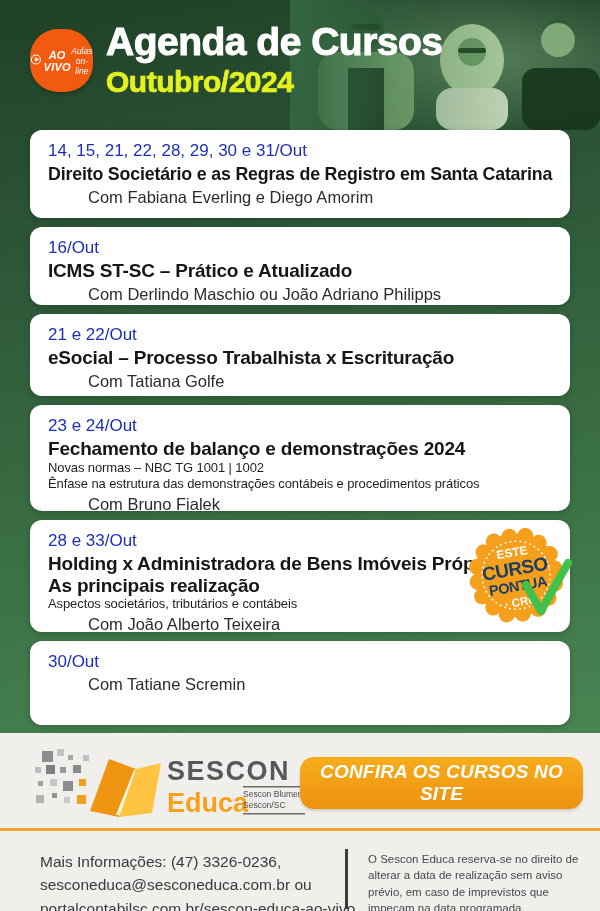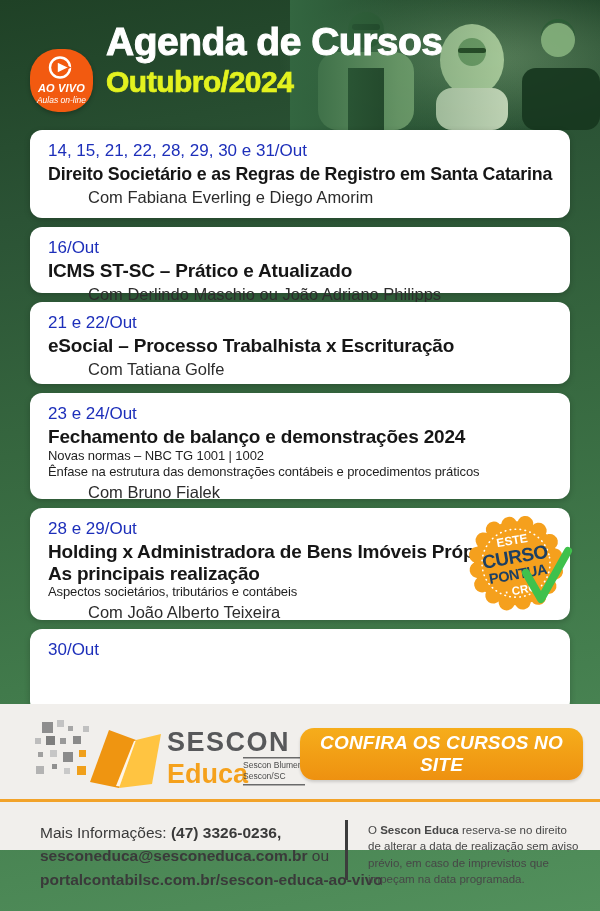--- a/index.html
+++ b/index.html
@@ -10,58 +10,57 @@
     background:linear-gradient(170deg,#1f4126 0%, #2b5335 22%, #36673f 45%, #417a4b 68%, #52905c 100%);
     margin:0 auto;
   }
   
   .header{ position:absolute; top:0; left:0; width:600px; height:130px; }
   .header-glow{ position:absolute; right:0; top:0; width:320px; height:130px;
     background:radial-gradient(ellipse at 62% 45%, rgba(170,210,160,.38), rgba(170,210,160,0) 72%); }
   .people{ position:absolute; right:0; top:0; }
   .live-badge{
     position:absolute; left:30px; top:29px; width:63px; height:63px;
-    background:#f25a10; border-radius:28px; display:flex; flex-direction:column;
+    background:#f25a10; border-radius:28px; display:flex; 
     align-items:center; justify-content:center; color:#fff; text-align:center;
     box-shadow:0 2px 4px rgba(0,0,0,.25);
-    margin-top:20px;
   }
   .live-badge .play{ margin-top:-2px; }
   .live-line1{ font-size:11px; font-weight:700; font-style:italic; letter-spacing:.2px; margin-top:1px; }
   .live-line2{ font-size:8.5px; font-style:italic; margin-top:1px; }
   .title-block{ position:absolute; left:106px; top:22px; }
   .main-title{ color:#fff; font-size:39px; font-weight:700; letter-spacing:-.5px;
     -webkit-text-stroke:1px #fff; line-height:1.05; }
   .sub-title{ color:#e3f21f; font-size:30px; font-weight:700; letter-spacing:-.5px;
     -webkit-text-stroke:.7px #e3f21f; line-height:1.1; margin-top:2px; }
   
   .cards{ position:absolute; left:30px; top:130px; width:540px; }
   .card{ background:#fff; border-radius:12px; padding:11px 18px 9px; margin-bottom:9px;
     box-shadow:0 2px 6px rgba(0,0,0,.20); position:relative; }
-  .c1{height:88px;} .c2{height:66px;} .c3{height:82px;} .c4{height:106px;} .c5{height:112px;} .c6{height:84px;}
+  .c1{height:88px;} .c2{height:78px;} .c3{height:82px;} .c4{height:106px;} .c5{height:112px;} .c6{height:84px;}
   .date{ color:#1d2fba; font-weight:400; font-size:17px; line-height:1.2; }
   .course-title{ font-size:19px; font-weight:700; color:#161616; line-height:1.12; margin-top:2px; letter-spacing:-.2px; }
   .note{ font-size:13px; color:#1f1f1f; line-height:1.28; letter-spacing:-.1px; }
   .speaker{ font-size:16.5px; color:#2c2c2c; margin-top:3px; line-height:1.2;margin-left:40px; }
   .fitw{ display:inline-block; white-space:nowrap; transform-origin:left center; max-width:none; }
   .c5 .c5text{ width:382px; }
   .stamp{ position:absolute; right:-10px; top:5px; width:118px; height:104px; pointer-events:none; }
   
-  .footer{ position:absolute; left:0; top:704px; width:600px; height:146px; background:#f1efec; }
+  .footer{ position:absolute; left:0; top:733px; width:600px; height:178px; background:#f1efec; }
   .logo{ position:absolute; left:30px; top:12px; }
   .cta-button{
     position:absolute; left:300px; top:24px; width:283px; height:52px; border:none;
     border-radius:14px; background:linear-gradient(180deg,#f6ad1b,#ee9110);
     display:flex; align-items:center; justify-content:center; cursor:pointer;
     box-shadow:0 2px 3px rgba(0,0,0,.15);
   }
   .cta-button span{ color:#fff; font-size:19px; font-weight:700; font-style:italic; letter-spacing:.2px; }
   .footer-divider{ position:absolute; left:0; top:95px; width:600px; height:3px; background:#f2a32a; }
   .info{ position:absolute; left:40px; top:117px; font-size:15.5px; line-height:1.5; color:#3a3a3a; }
-  .b{ font-weight:700;margin-top:44px; }
+  .b{ font-weight:400;margin-top:44px; }
   .vrule{ position:absolute; left:345px; top:116px; width:3px; height:60px; background:#3c3c3c; }
   .disclaimer{ position:absolute; left:368px; top:118px; width:214px; font-size:11.5px; line-height:1.42; color:#474747; }
 </style>
 </head>
 <body>
 
 <div class="poster">
 
   <div class="header">
     <div class="header-glow"></div>
@@ -130,21 +129,21 @@
     <div class="card c4">
       <div class="date"><span class="fitw">23 e 24/Out</span></div>
       <div class="course-title"><span class="fitw">Fechamento de balanço e demonstrações 2024</span></div>
       <div class="note"><span class="fitw">Novas normas – NBC TG 1001 | 1002</span></div>
       <div class="note"><span class="fitw">Ênfase na estrutura das demonstrações contábeis e procedimentos práticos</span></div>
       <div class="speaker" style="margin-top:2px"><span class="fitw">Com Bruno Fialek</span></div>
     </div>
 
     <div class="card c5">
       <div class="c5text">
-        <div class="date"><span class="fitw">28 e 29/Out</span></div>
+        <div class="date"><span class="fitw">28 e 33/Out</span></div>
         <div class="course-title">
           <span class="fitw" style="display:block">Holding x Administradora de Bens Imóveis Próprios:</span>
           <span class="fitw" style="display:block">As principais realização</span>
         </div>
         <div class="note"><span class="fitw">Aspectos societários, tributários e contábeis</span></div>
         <div class="speaker" style="margin-top:2px"><span class="fitw">Com João Alberto Teixeira</span></div>
       </div>
       <svg class="stamp" viewBox="0 0 118 104" overflow="visible">
         <g transform="rotate(-10 55 50)">
           <g fill="#f5a01d">
@@ -171,20 +170,21 @@
           <text x="54" y="50" text-anchor="middle" font-size="19" font-weight="700" fill="#1c3f63" letter-spacing="-0.5">CURSO</text>
           <text x="54" y="66" text-anchor="middle" font-size="14.5" font-weight="700" fill="#1c3f63" letter-spacing="-0.5">PONTUA</text>
           <text x="54" y="81" text-anchor="middle" font-size="11.5" font-weight="700" fill="#ffffff">· CRC</text>
         </g>
         <path d="M64 60 L79 86 L106 38" fill="none" stroke="#3fc14c" stroke-width="8" stroke-linecap="round" stroke-linejoin="round"></path>
       </svg>
     </div>
 
     <div class="card c6">
       <div class="date"><span class="fitw">30/Out</span></div>
+      <div class="speaker"><span class="fitw">Com Tatiane Scremin</span></div>
     </div>
 
   </div>
 
   <div class="footer">
 
     <svg class="logo" width="290" height="80" viewBox="0 0 290 80">
 
       <g>
         <rect x="12" y="6" width="11" height="11" fill="#8e8e8e"></rect>

